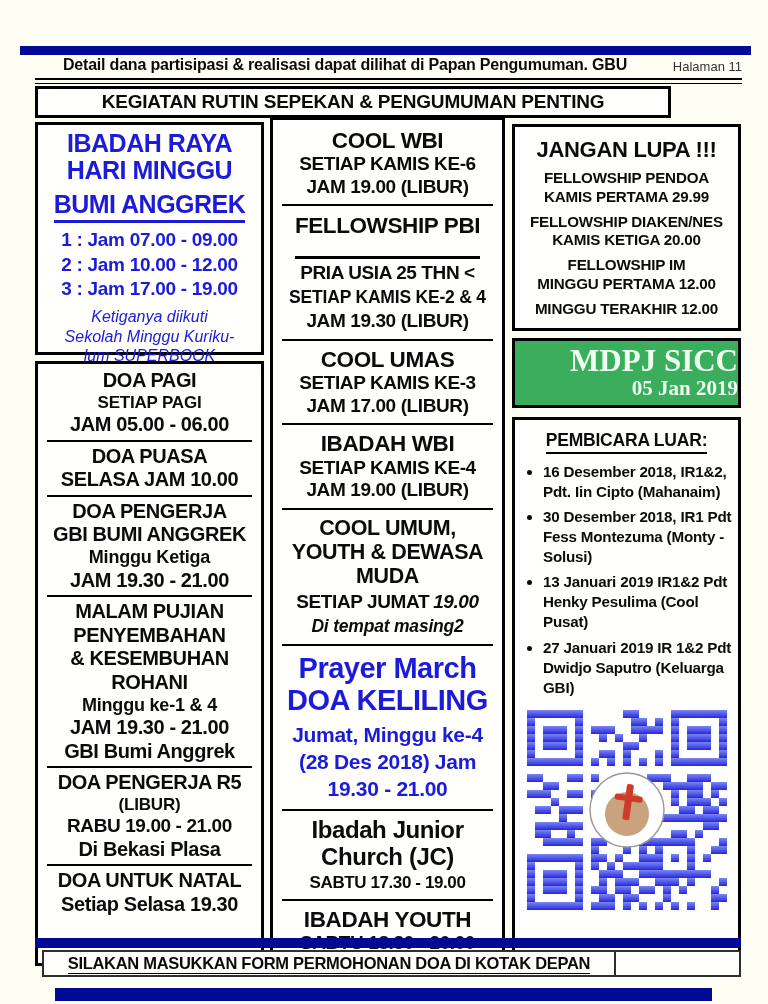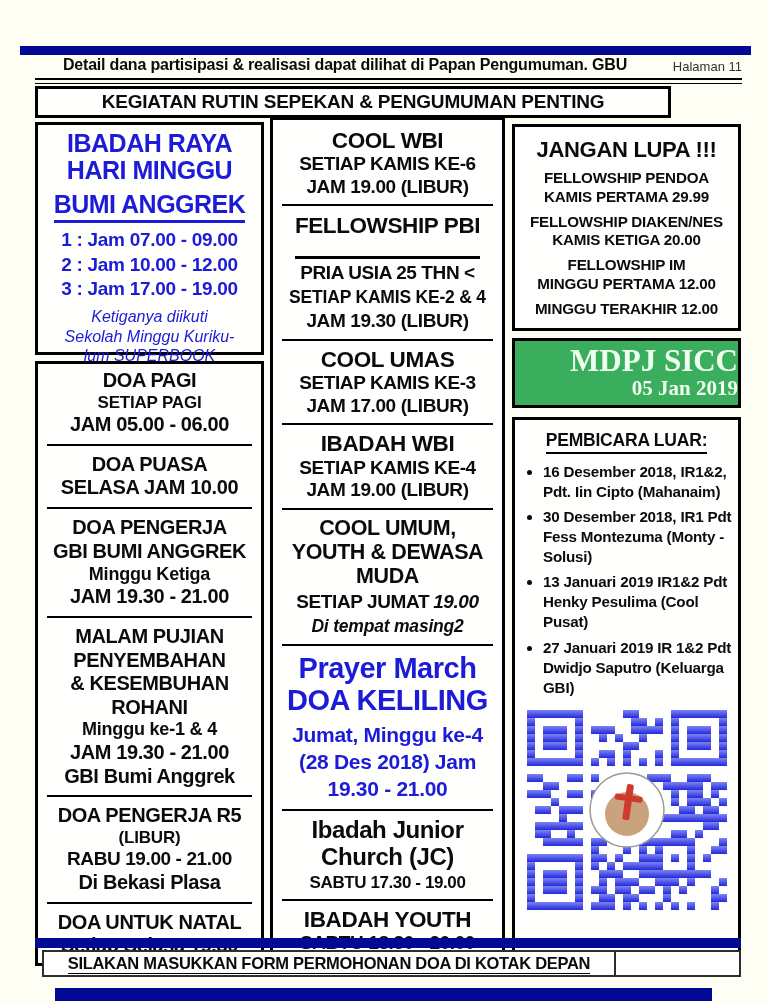--- a/index.html
+++ b/index.html
@@ -16,21 +16,21 @@
 
   
   .topbar{left:20px;top:46px;width:731px;height:9px;}
   .header-note{left:40px;top:56px;width:610px;font-size:16px;font-weight:bold;letter-spacing:-0.2px;text-align:center;}
   .page-number{right:26px;top:59px;font-size:13px;color:#333;}
   .dblline{left:35px;top:78px;width:707px;height:3px;border-top:2.5px solid #000;border-bottom:1.5px solid #000;}
   .title-box{left:35px;top:86px;width:636px;height:32px;border-width:3px;display:flex;align-items:center;justify-content:center;font-size:19px;font-weight:bold;letter-spacing:-0.2px;}
 
   
   .col1a{left:35px;top:122px;width:229px;height:233px;padding:5px 2px;color:var(--blue,#1b1bd8);}
-  .col1b{left:35px;top:361px;width:229px;height:605px;display:flex;flex-direction:column;justify-content:space-between;padding:2px 0;}
+  .col1b{left:35px;top:361px;width:229px;height:605px;display:flex;flex-direction:column;justify-content:flex-start;padding:2px 0;}
   .col2 {left:270px;top:117px;width:235px;height:849px;display:flex;flex-direction:column;justify-content:space-evenly;padding:2px 0;}
   .col3a{left:512px;top:124px;width:229px;height:207px;display:flex;flex-direction:column;justify-content:space-evenly;padding:3px 0;}
   .col3b{left:512px;top:338px;width:229px;height:70px;background:var(--green,#3aae5c);display:flex;flex-direction:column;justify-content:center;
          font-family:"Liberation Serif","DejaVu Serif",serif;color:#eefff0;align-items:flex-end;}
   .col3c{left:512px;top:417px;width:229px;height:549px;padding:10px 6px 6px;}
 
   
   .sun-title{font-size:25px;font-weight:bold;line-height:1.06;letter-spacing:-0.5px;}
   .sun-loc{margin:7px 0 5px;font-size:25px;font-weight:bold;letter-spacing:-0.5px;}
   .sun-loc span{display:inline-block;border-bottom:3px solid var(--blue,#1b1bd8);padding-bottom:1px;}

